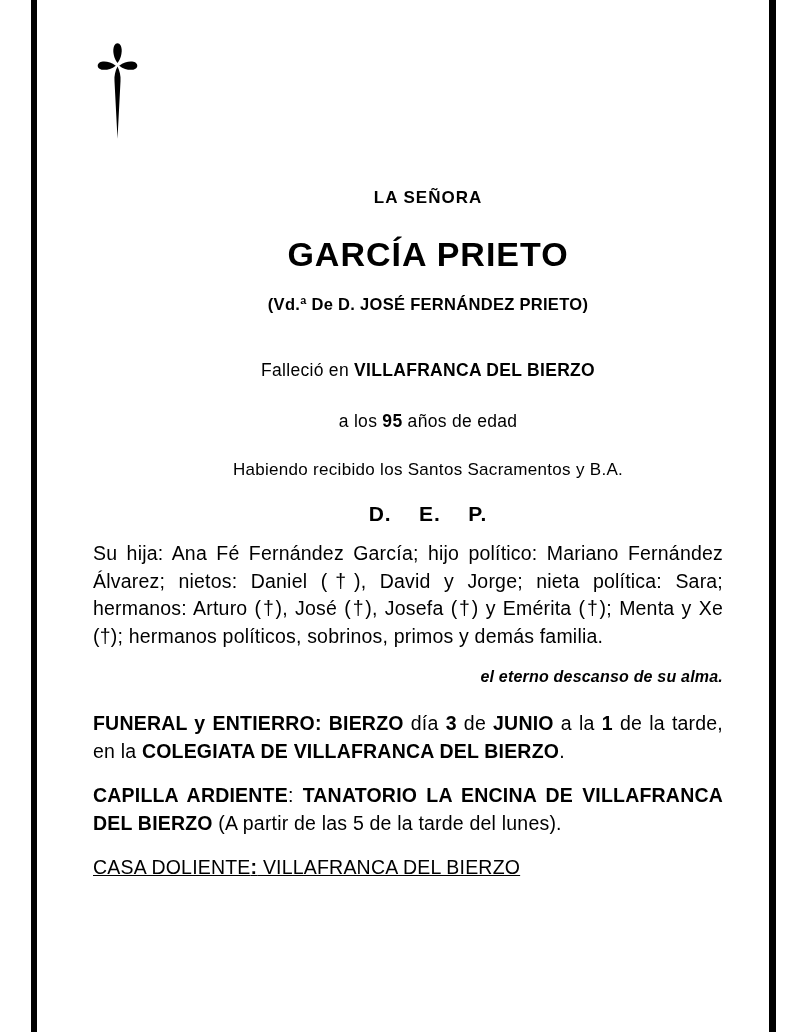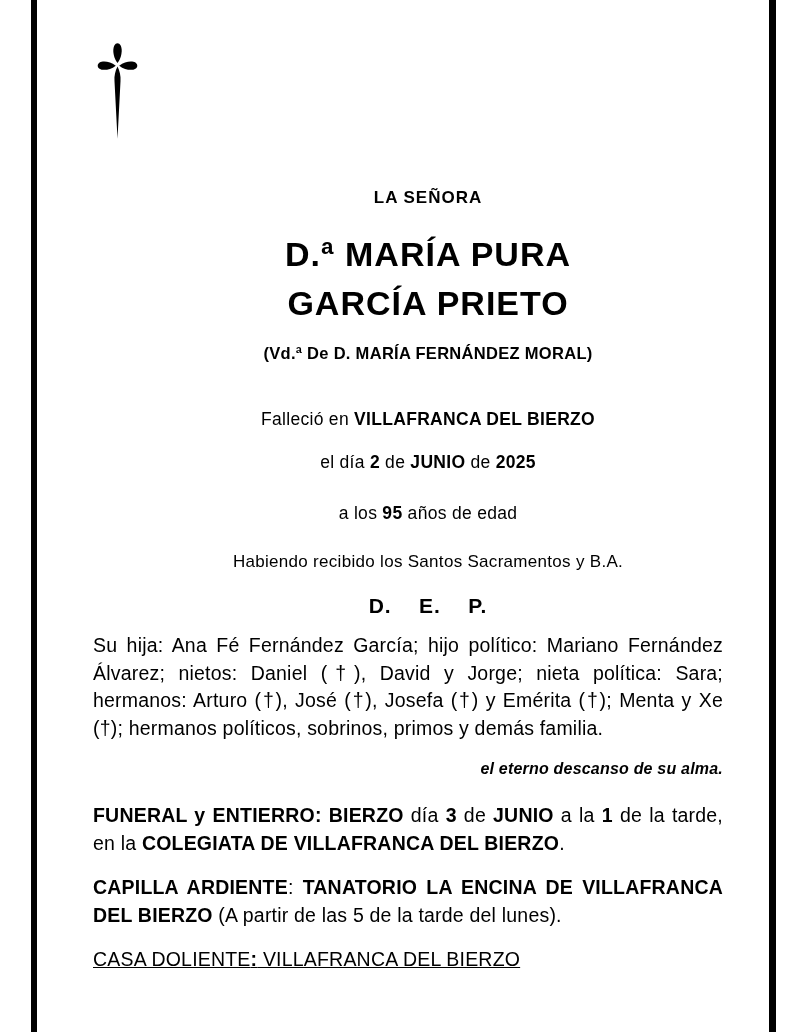--- a/index.html
+++ b/index.html
@@ -61,29 +61,27 @@
       <path d="M54,68 C72,54 96,56 96,68 C96,80 72,82 54,68 Z"></path>
       <path d="M50,70 C45,80 42,92 43,104 L50,238 L57,104 C58,92 55,80 50,70 Z"></path>
     </g>
   </svg>
 
   <div class="content">
 
     <div class="centered honorific">LA SEÑORA</div>
 
     <div class="centered deceased-name">
-      <div>D.ª MARÍA PURA</div>
       <div>GARCÍA PRIETO</div>
     </div>
 
-    <div class="centered widow">(Vd.ª De D. MARÍA FERNÁNDEZ MORAL)</div>
+    <div class="centered widow">(Vd.ª De D. JOSÉ FERNÁNDEZ PRIETO)</div>
 
     <div class="centered line died"><span>Falleció en </span><b>VILLAFRANCA DEL BIERZO</b></div>
 
-    <div class="centered line date"><span>el día </span><b>2</b><span> de </span><b>JUNIO</b><span> de </span><b>2025</b></div>
 
     <div class="centered line age"><span>a los </span><b>95</b><span> años de edad</span></div>
 
     <div class="centered sacraments">Habiendo recibido los Santos Sacramentos y B.A.</div>
 
     <div class="centered dep">D.&nbsp;&nbsp;&nbsp;&nbsp;E.&nbsp;&nbsp;&nbsp;&nbsp;P.</div>
 
     <p class="family">Su hija: Ana Fé Fernández García; hijo político: Mariano Fernández Álvarez; nietos: Daniel (†), David y Jorge; nieta política: Sara; hermanos: Arturo (†), José (†), Josefa (†) y Emérita (†); Menta y Xe (†); hermanos políticos, sobrinos, primos y demás familia.</p>
 
     <div class="prayer">

